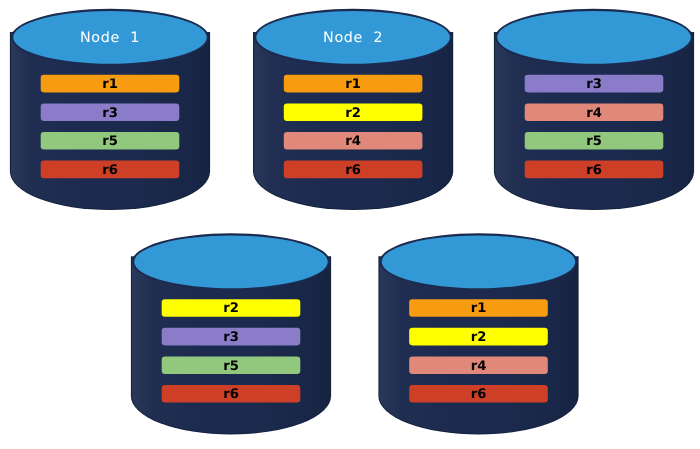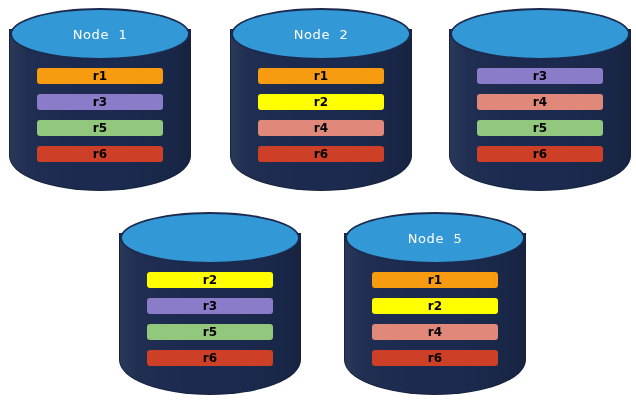--- a/index.html
+++ b/index.html
@@ -156,21 +156,20 @@
         <div class="replica-bar" style="background: rgb(255, 255, 0);">r2</div>
         <div class="replica-bar" style="background: rgb(138, 124, 200);">r3</div>
         <div class="replica-bar" style="background: rgb(146, 200, 126);">r5</div>
         <div class="replica-bar" style="background: rgb(205, 64, 39);">r6</div>
       </div>
     </div>
     <div class="node" style="left: 345px; top: 212px;">
       <div class="cyl-body"></div>
       <div class="cyl-shade"></div>
       <div class="cyl-top"></div>
-      <div class="node-label">Node  5</div>
       <div class="replicas">
         <div class="replica-bar" style="background: rgb(247, 155, 16);">r1</div>
         <div class="replica-bar" style="background: rgb(255, 255, 0);">r2</div>
         <div class="replica-bar" style="background: rgb(224, 136, 122);">r4</div>
         <div class="replica-bar" style="background: rgb(205, 64, 39);">r6</div>
       </div>
     </div>
   </div>
 
 </body></html>

